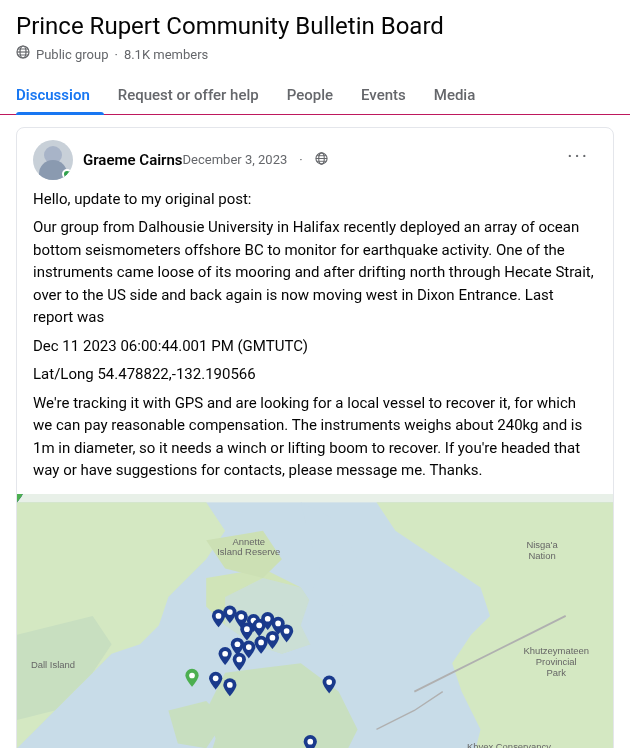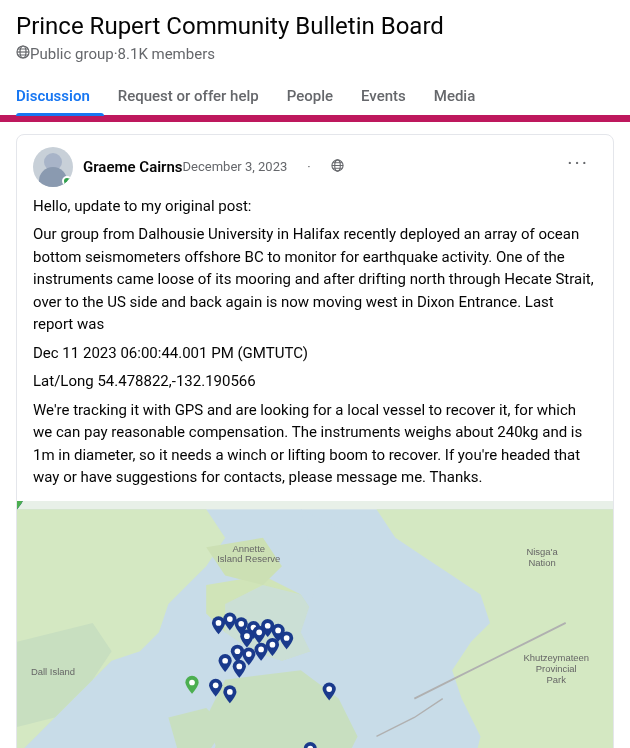--- a/index.html
+++ b/index.html
@@ -15,28 +15,29 @@
     }
     .header-title {
       font-size: 24px;
       font-weight: 400;
       color: #050505;
       line-height: 1.2;
       margin-bottom: 4px;
     }
     .header-meta {
       display: flex;
-      align-items: flex-start;
+      align-items: flex-end;
+      gap: 6px;
       color: #65676b;
-      font-size: 15px;
+      font-size: 13px;
     }
     .nav-tabs {
       display: flex;
       align-items: center;
-      border-bottom: 7px solid #be185d;
+      border-bottom: 1px solid #be185d;
       padding: 0 16px;
       margin-top: 10px;
       gap: 0;
     }
     .nav-tab {
       padding: 10px 14px;
       font-size: 15px;
       color: #65676b;
       cursor: pointer;
       white-space: nowrap;
@@ -129,21 +130,21 @@
       display: flex;
     }
     .author-name {
       font-weight: 600;
       font-size: 15px;
       color: #050505;
     }
     .post-meta {
       display: flex;
       align-items: center;
-      gap: 20px;
+      gap: 12px;
       font-size: 13px;
       color: #65676b;
     }
     .more-btn {
       color: #65676b;
       font-size: 20px;
       letter-spacing: 2px;
       cursor: pointer;
       padding: 4px 8px;
       border-radius: 50%;

